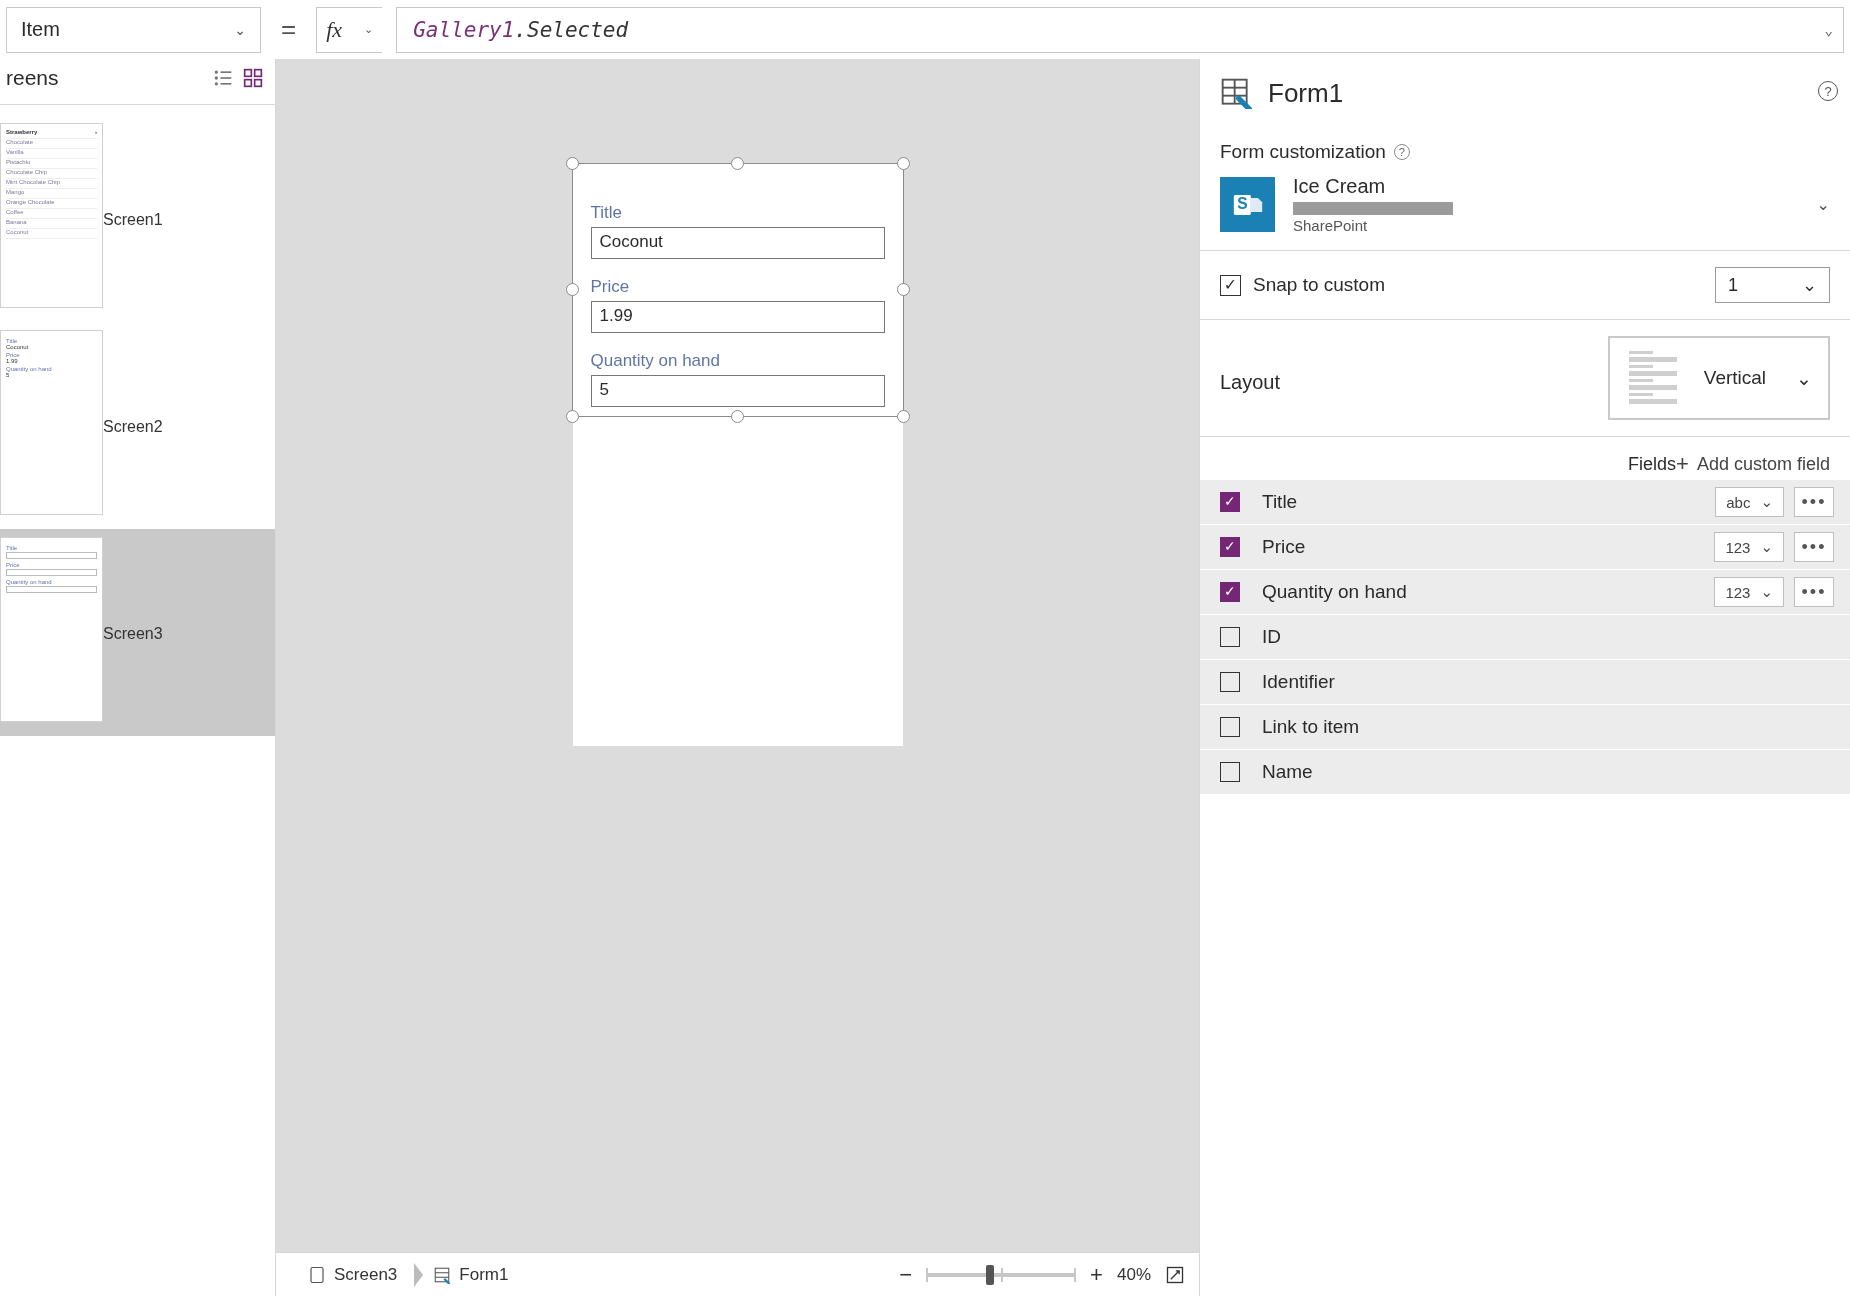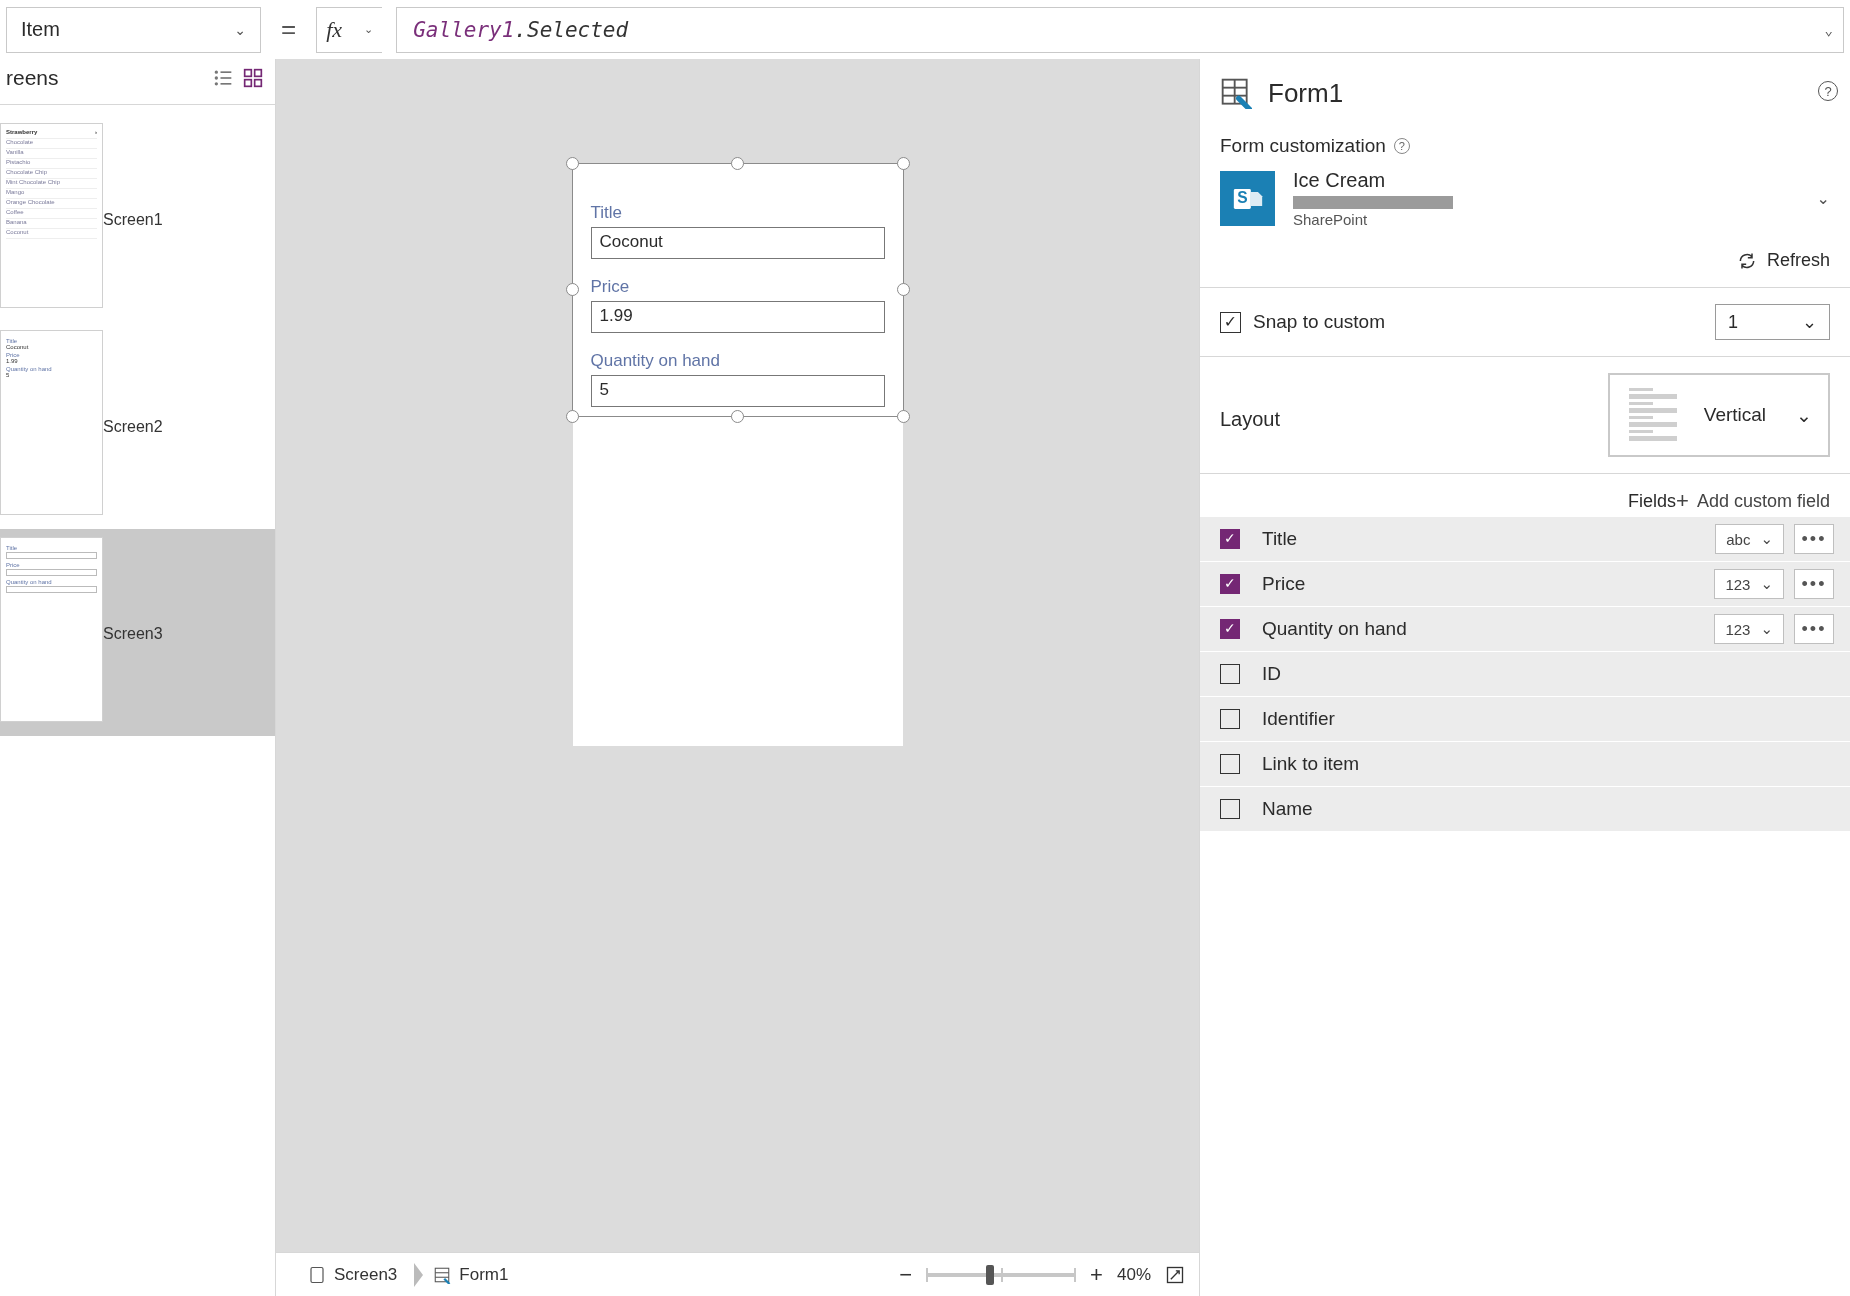--- a/index.html
+++ b/index.html
@@ -76,21 +76,21 @@
 
   
   .rpanel{width:651px;border-left:1px solid var(--panel-border);background:#fff;display:flex;flex-direction:column;overflow:hidden;}
   .rpanel-head{display:flex;align-items:center;gap:16px;padding:18px 20px 10px 20px;position:relative;}
   .rpanel-head h1{font-size:26px;font-weight:400;margin:0;}
   .help-circ{position:absolute;right:12px;top:22px;border:1.5px solid #555;border-radius:50%;width:20px;height:20px;display:flex;align-items:center;justify-content:center;font-size:13px;color:#555;}
   .tabs{display:flex;gap:36px;padding:0 22px;border-bottom:1px solid var(--panel-border);}
   .tab{padding:10px 2px 14px;font-size:19px;color:#333;border-bottom:3px solid transparent;}
   .tab.active{border-bottom:3px solid var(--purple);}
   .section{padding:16px 20px;border-bottom:1px solid var(--panel-border);}
-  .section h3{font-size:19px;font-weight:400;margin:0 0 12px 0;display:flex;align-items:center;gap:8px;}
+  .section h3{font-size:19px;font-weight:400;margin:6px 0 12px 0;display:flex;align-items:center;gap:8px;}
   .mini-help{border:1.2px solid #888;border-radius:50%;width:16px;height:16px;display:inline-flex;align-items:center;justify-content:center;font-size:11px;color:#666;}
   .ds-row{display:flex;align-items:center;gap:18px;position:relative;}
   .sp-logo{width:55px;height:55px;background:var(--sharepoint);display:flex;align-items:center;justify-content:center;}
   .ds-text .name{font-size:20px;}
   .ds-text .redact{width:160px;height:13px;background:#9b9b9b;margin:4px 0 2px;}
   .ds-text .sub{font-size:15px;color:#555;}
   .ds-chev{position:absolute;right:0;font-size:16px;color:#555;}
   .refresh-row{display:flex;justify-content:flex-end;margin-top:22px;font-size:18px;gap:10px;align-items:center;}
   .snap-row{display:flex;align-items:center;justify-content:space-between;}
   .chk{width:21px;height:21px;border:1.5px solid #333;display:inline-flex;align-items:center;justify-content:center;margin-right:12px;}
@@ -304,26 +304,20 @@
               <path d="M14 7h5l3 3v7h-8z" fill="#fff" opacity="0.85"></path>
             </svg>
         </div>
         <div class="ds-text">
           <div class="name">Ice Cream</div>
           <div class="redact"></div>
           <div class="sub">SharePoint</div>
         </div>
         <span class="ds-chev">⌄</span>
       </div>
-      <div class="refresh-row">
-        <svg width="20" height="20" viewBox="0 0 24 24">
-            <path d="M4 12a8 8 0 0 1 14-5M20 12a8 8 0 0 1-14 5M18 3v5h-5M6 21v-5h5" fill="none" stroke="#333" stroke-width="1.8"></path>
-          </svg>
-        <span>Refresh</span>
-      </div>
     </div>
 
     <div class="section">
       <div class="snap-row">
         <div style="display:flex;align-items:center;">
           <span class="chk checked"></span>
           <span style="font-size:19px;">Snap to custom</span>
         </div>
         <div class="sel">
           <span>1</span>

